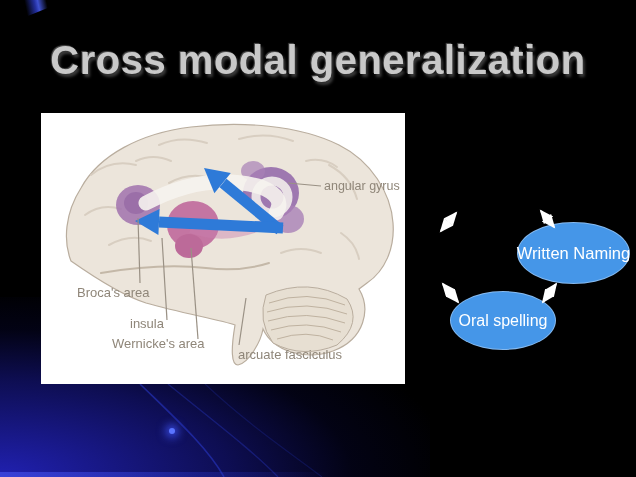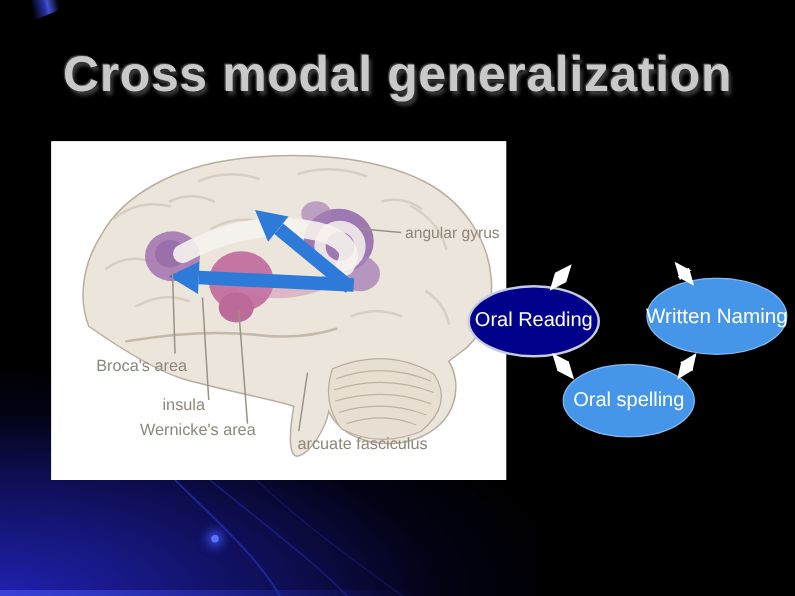--- a/index.html
+++ b/index.html
@@ -153,23 +153,20 @@
       <g fill="#8f8679" font-family="Liberation Sans, sans-serif" font-size="13">
         <text x="283" y="77" font-size="12.5">angular gyrus</text>
         <text x="36" y="184">Broca's area</text>
         <text x="89" y="215">insula</text>
         <text x="71" y="235">Wernicke's area</text>
         <text x="197" y="246">arcuate fasciculus</text>
       </g>
     </svg>
   </div>
 
-  <div class="node" id="node-oral-reading">
-    <span>Oral Reading</span>
-  </div>
   <div class="node" id="node-oral-spelling">
     <span>Oral spelling</span>
   </div>
   <div class="node" id="node-written-naming">
     <span>Written Naming</span>
   </div>
 
   <svg class="overlay" width="636" height="477">
     <defs>
       <marker id="arrW" markerWidth="8" markerHeight="8" refX="6" refY="3" orient="auto-start-reverse" markerUnits="strokeWidth">

